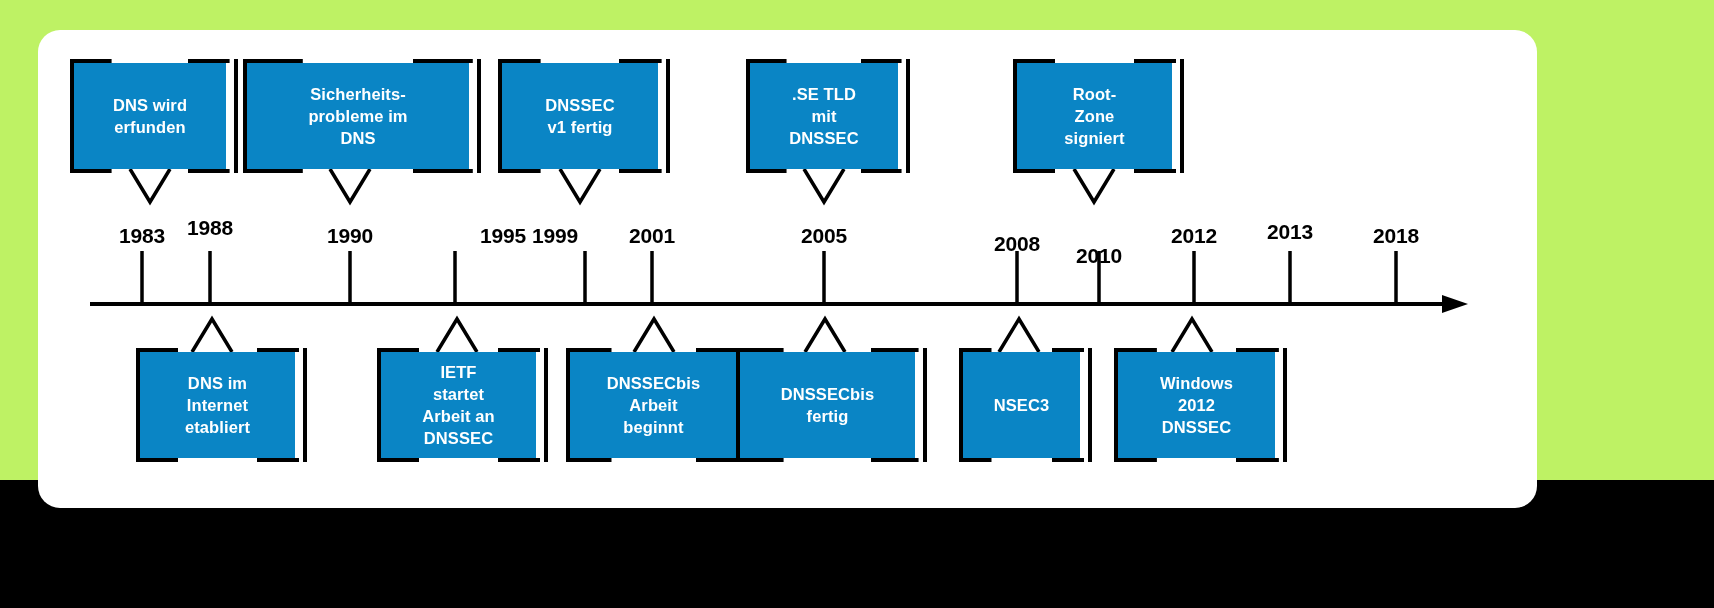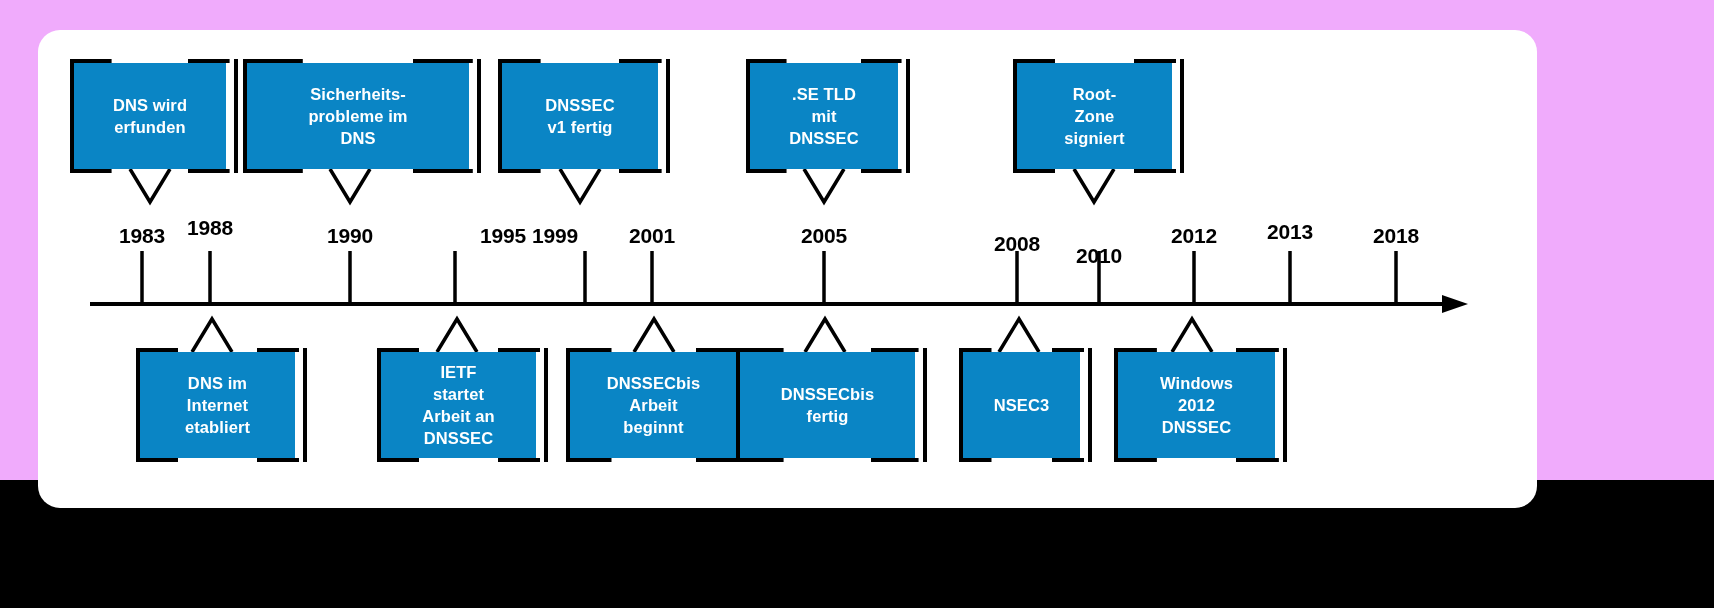--- a/index.html
+++ b/index.html
@@ -5,21 +5,21 @@
   * { box-sizing: border-box; margin: 0; padding: 0; }
   html, body {
     width: 1714px; height: 608px;
     background: #000000;
     font-family: "Liberation Sans", sans-serif;
     overflow: hidden;
   }
   #stage {
     position: relative;
     width: 1714px; height: 480px;
-    background: #f0abfc;
+    background: #bef264;
   }
   #card {
     position: absolute;
     left: 38px; top: 30px;
     width: 1499px; height: 478px;
     background: #ffffff;
     border-radius: 22px;
   }
   #diagram {
     position: absolute;

